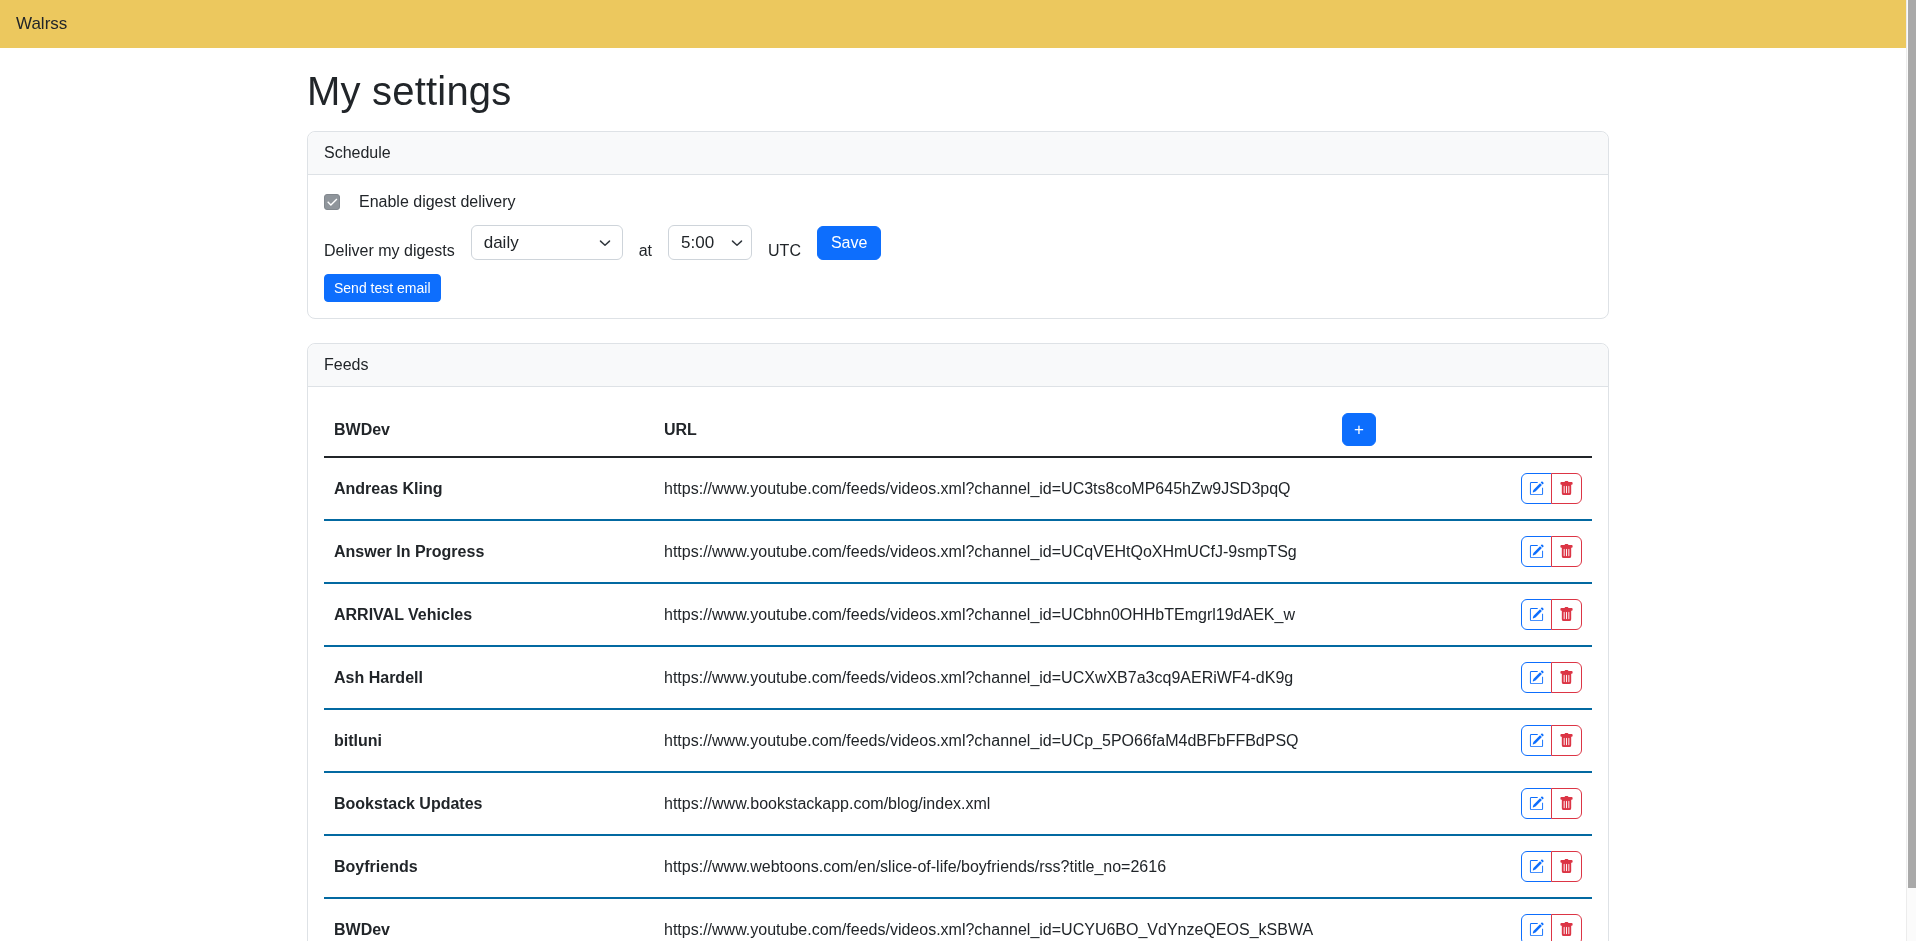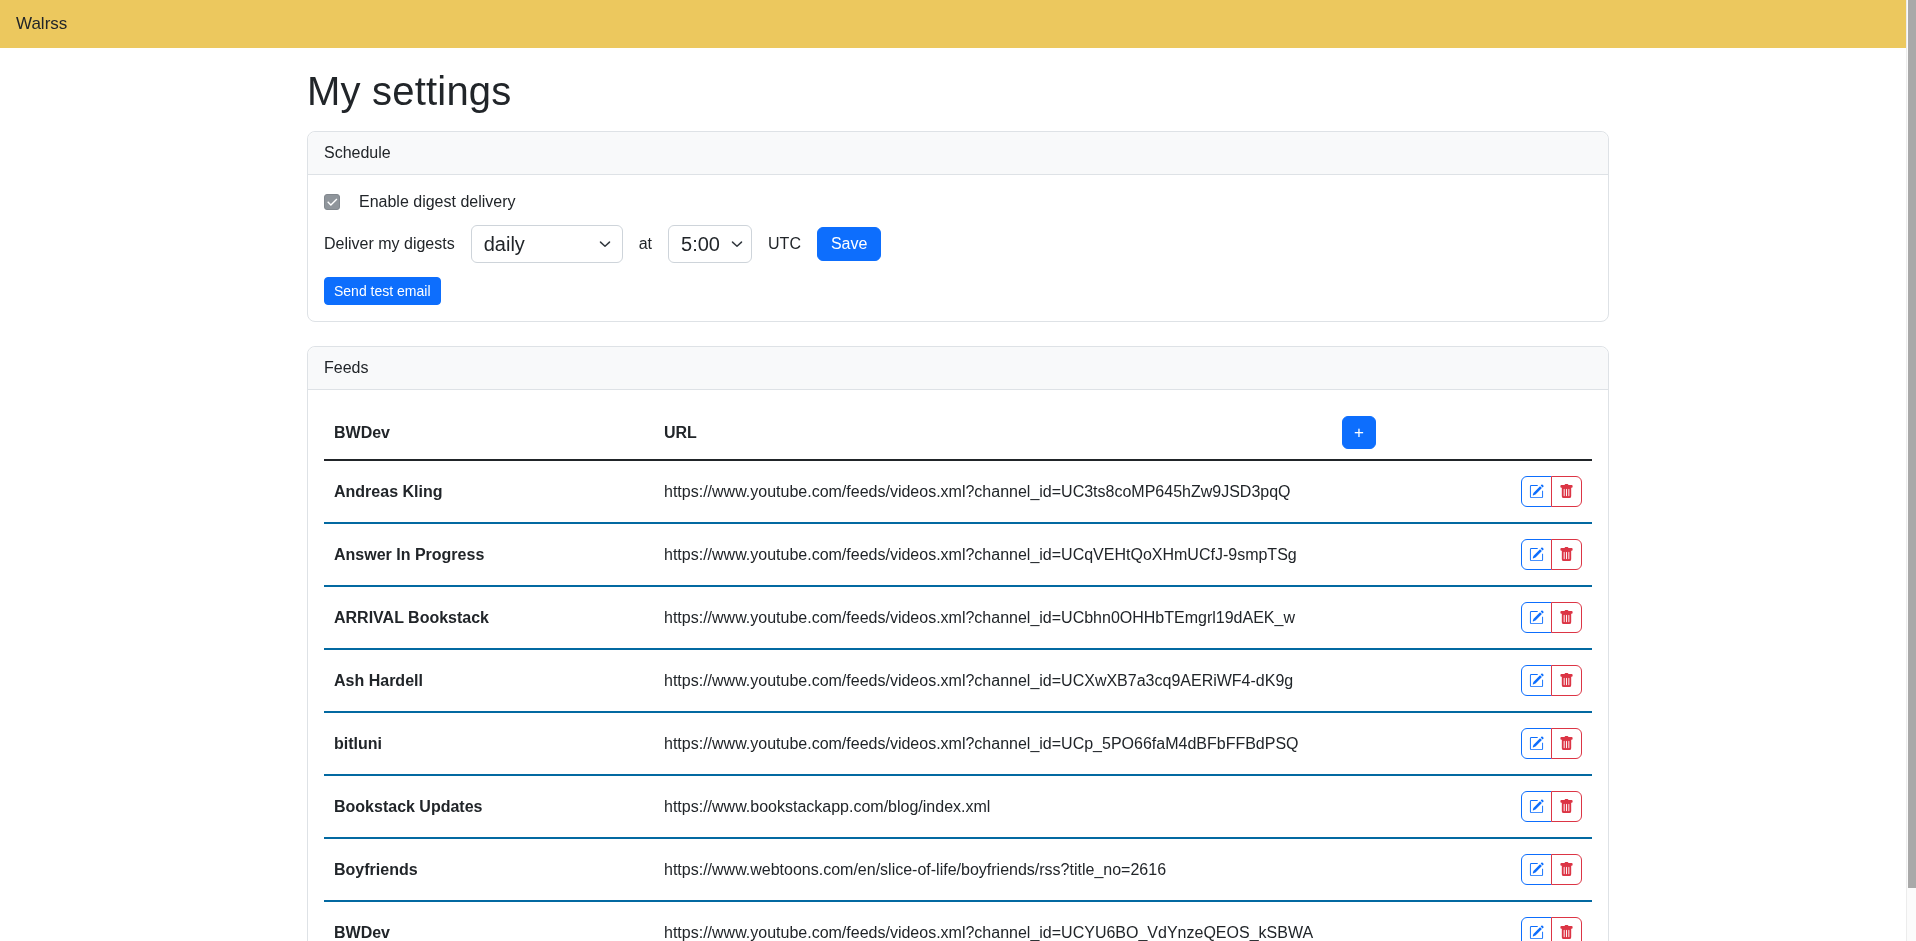--- a/index.html
+++ b/index.html
@@ -29,25 +29,25 @@
   }
   .card-body { padding:16px; }
 
   
   .check-row { display:flex; align-items:center; gap:19px; margin:2px 0 14px 0; cursor:default; }
   .checkbox {
     width:16px; height:16px; border-radius:3px; background:#8f959b; border:1px solid #82888e;
     display:inline-flex; align-items:center; justify-content:center; flex:0 0 auto;
   }
   .checkbox svg { width:12px; height:12px; }
-  .deliver-row { display:flex; align-items:center; gap:16px; margin-bottom:14px; }
+  .deliver-row { display:flex; align-items:flex-end; gap:16px; margin-bottom:14px; }
   .select-wrap { position:relative; display:inline-flex; }
   .select-wrap select {
     appearance:none; -webkit-appearance:none; -moz-appearance:none;
-    font-family:inherit; font-size:20px; color:#212529; background:#fff;
+    font-family:inherit; font-size:17px; color:#212529; background:#fff;
     border:1px solid #ced4da; border-radius:6px; padding:7px 34px 7px 12px; outline:none;
   }
   .select-wrap .chev { position:absolute; right:12px; top:50%; margin-top:-6px; pointer-events:none; }
   .sel-interval select { width:152px; }
   .sel-time select { width:84px; padding-right:28px; }
   .sel-time .chev { right:9px; }
 
   .btn { font-family:inherit; cursor:pointer; display:inline-flex; align-items:center; justify-content:center; }
   .btn-primary {
     background:#0d6efd; color:#fff; border:1px solid #0d6efd; border-radius:6px;
@@ -189,21 +189,21 @@
         <button class="btn btn-outline-danger">
           <svg viewBox="0 0 16 16" fill="currentColor">
                       <path d="M2.5 1a1 1 0 0 0-1 1v1a1 1 0 0 0 1 1H3v9a2 2 0 0 0 2 2h6a2 2 0 0 0 2-2V4h.5a1 1 0 0 0 1-1V2a1 1 0 0 0-1-1H10a1 1 0 0 0-1-1H7a1 1 0 0 0-1 1H2.5zm3 4a.5.5 0 0 1 .5.5v7a.5.5 0 0 1-1 0v-7a.5.5 0 0 1 .5-.5zM8 5a.5.5 0 0 1 .5.5v7a.5.5 0 0 1-1 0v-7A.5.5 0 0 1 8 5zm3 .5v7a.5.5 0 0 1-1 0v-7a.5.5 0 0 1 1 0z"></path>
                     </svg>
         </button>
       </span>
     </td>
   </tr>
 
   <tr>
-    <td class="cell-name">ARRIVAL Bookstack</td>
+    <td class="cell-name">ARRIVAL Vehicles</td>
     <td class="cell-url">https://www.youtube.com/feeds/videos.xml?channel_id=UCbhn0OHHbTEmgrl19dAEK_w</td>
     <td class="cell-actions">
       <span class="btn-group">
         <button class="btn btn-outline-primary">
           <svg viewBox="0 0 16 16" fill="currentColor">
                       <path d="M15.502 1.94a.5.5 0 0 1 0 .706L14.459 3.69l-2-2L13.502.646a.5.5 0 0 1 .707 0l1.293 1.293zm-1.75 2.456-2-2L4.939 9.21a.5.5 0 0 0-.121.196l-.805 2.414a.25.25 0 0 0 .316.316l2.414-.805a.5.5 0 0 0 .196-.12l6.813-6.814z"></path>
                       <path fill-rule="evenodd" d="M1 13.5A1.5 1.5 0 0 0 2.5 15h11a1.5 1.5 0 0 0 1.5-1.5v-6a.5.5 0 0 0-1 0v6a.5.5 0 0 1-.5.5h-11a.5.5 0 0 1-.5-.5v-11a.5.5 0 0 1 .5-.5H9a.5.5 0 0 0 0-1H2.5A1.5 1.5 0 0 0 1 2.5v11z"></path>
                     </svg>
         </button>
         <button class="btn btn-outline-danger">

